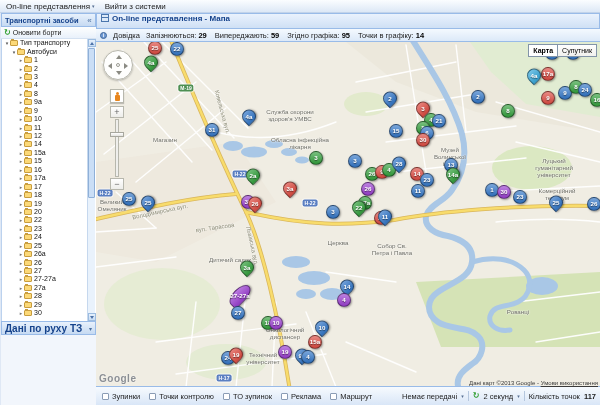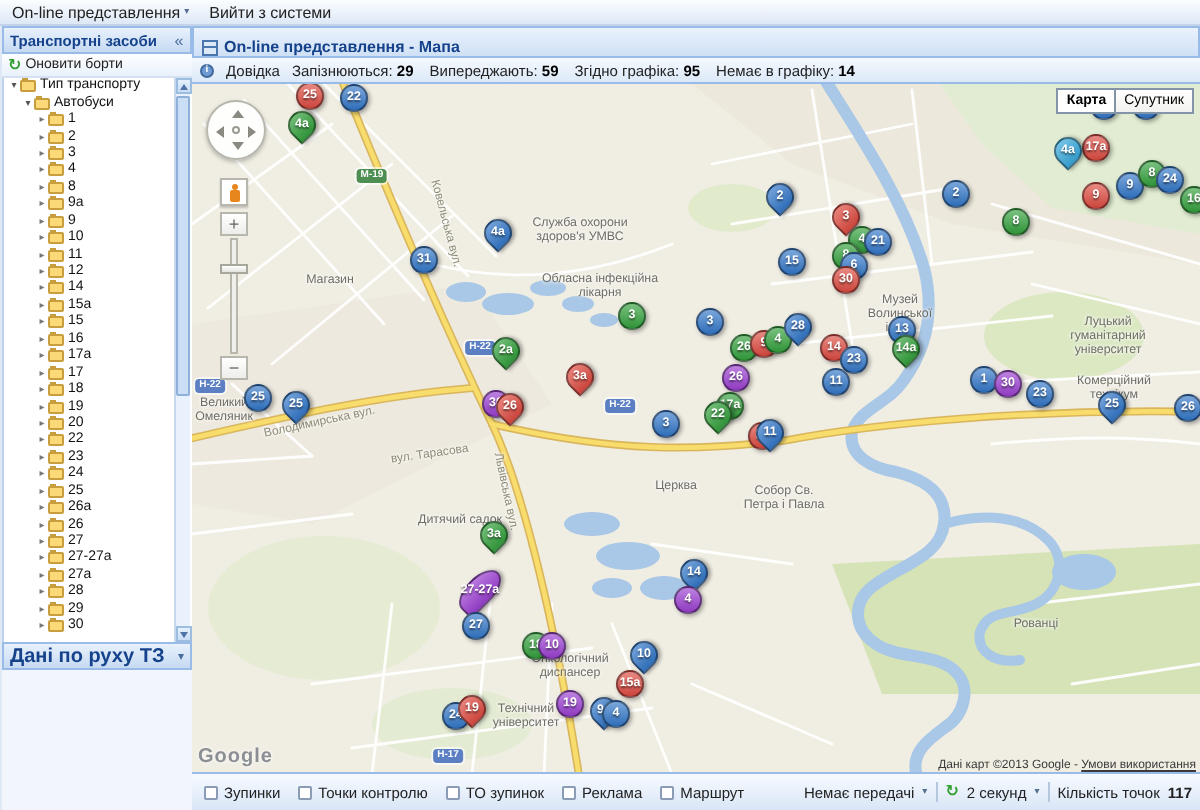--- a/index.html
+++ b/index.html
@@ -53,21 +53,21 @@
   .sb-bottom{position:absolute;left:0;top:308px;width:95px;height:14px;
     background:linear-gradient(#e8f1fc,#c6daf2);border:1px solid #99bbe8;box-sizing:border-box;
     display:flex;align-items:center;cursor:pointer;}
   .sb-bottom span:first-child{font-size:10px;font-weight:bold;color:#15428b;padding-left:3px;flex:1;}
   .sb-tool{font-size:6px;color:#4a6f9e;padding-right:3px;}
   .sb-fill{position:absolute;left:0;top:322px;width:95px;height:70px;background:#f2f6fc;}
   
   .main{position:absolute;left:96px;top:13px;width:504px;height:392px;}
   .main-header{position:absolute;left:0;top:0;width:504px;height:16px;
     background:linear-gradient(#eaf2fd,#cfe0f5);border:1px solid #99bbe8;box-sizing:border-box;
-    display:flex;align-items:flex-end;gap:3px;padding-left:4px;}
+    display:flex;align-items:flex-start;gap:3px;padding-left:4px;}
   .mh-icon{width:8px;height:8px;border:1px solid #4a76ad;background:#dce9f8;box-sizing:border-box;position:relative;flex:none;}
   .mh-icon::before{content:"";position:absolute;left:0;top:2px;width:6px;height:1px;background:#4a76ad;}
   .mh-title{font-size:8px;font-weight:bold;color:#15428b;white-space:nowrap;}
   .infobar{position:absolute;left:0;top:16px;width:504px;height:13px;
     background:linear-gradient(#f4f9fe,#dcе9f8);background:linear-gradient(#f4f9fe,#dce9f8);
     border-bottom:1px solid #99bbe8;display:flex;align-items:center;gap:6px;padding-left:4px;box-sizing:border-box;}
   .info-icon{width:7px;height:7px;border-radius:50%;background:#6f9ad4;border:1px solid #41699c;
     color:#fff;font-size:5px;font-weight:bold;display:flex;align-items:center;justify-content:center;
     box-sizing:border-box;flex:none;line-height:1;}
   .info-label{font-size:7.5px;color:#222;}
@@ -348,21 +348,21 @@
       <span class="mh-title">On-line представлення - Мапа</span>
     </div>
     <div class="infobar">
       <span class="info-icon">i</span>
       <span class="info-label">Довідка</span>
       <span style="display:flex;gap:8px;">
 
       <span class="stat"><span class="sl">Запізнюються:</span> <span class="sv">29</span></span>
           <span class="stat"><span class="sl">Випереджають:</span> <span class="sv">59</span></span>
           <span class="stat"><span class="sl">Згідно графіка:</span> <span class="sv">95</span></span>
-          <span class="stat"><span class="sl">Немає в графіку:</span> <span class="sv">14</span></span>
+          <span class="stat"><span class="sl">Точки в графіку:</span> <span class="sv">14</span></span>
         </span>
     </div>
 
     <div class="map">
       <svg class="map-bg" width="504" height="345" viewBox="0 0 504 345">
         <rect width="504" height="345" fill="#f0ede3"></rect>
         <polygon points="250,0 504,0 504,90 380,70 300,40" fill="#ece8dc"></polygon>
         <polygon points="0,120 140,100 180,160 60,220 0,210" fill="#eee9de"></polygon>
         <polygon points="374,0 504,0 504,75 430,62 395,30" fill="#e1ecd2"></polygon>
         <ellipse cx="66" cy="262" rx="58" ry="36" fill="#e6ecd4"></ellipse>

